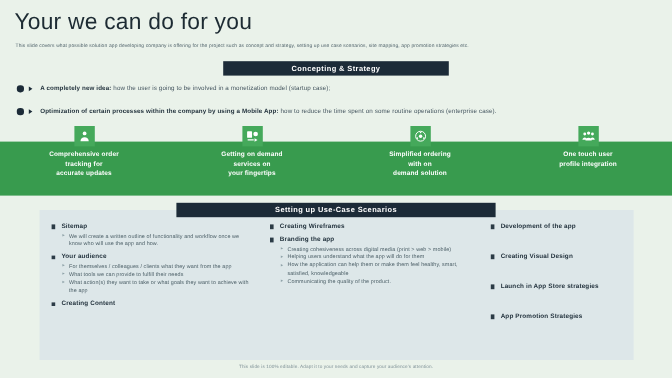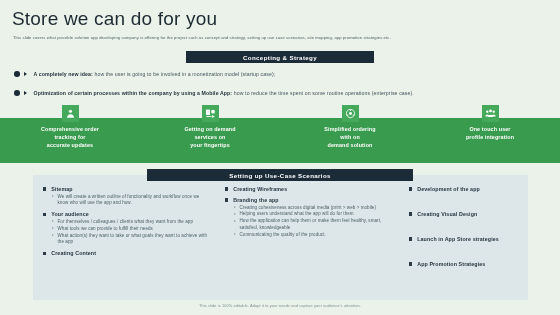--- a/index.html
+++ b/index.html
@@ -120,21 +120,21 @@
 
   
   .footer {
     position:absolute; left:0; top:303px; width:560px;
     text-align:center; font-size:3.9px; color:#7e9096; letter-spacing:.1px;
   }
 </style>
 </head>
 <body>
 
-<div class="title">Store we can do for you</div>
+<div class="title">Your we can do for you</div>
 <div class="subtitle">This slide covers what possible solution app developing company is offering for the project such as concept and strategy, setting up use case scenarios, site mapping, app promotion strategies etc.</div>
 
 <div class="darkbar" id="bar-concepting">Concepting &amp; Strategy</div>
 
 <div class="tb-row" id="tb-0">
   <span class="tb-dot"></span>
   <span class="tb-tri"></span>
   <span class="tb-text"><b>A completely new idea:</b><span> how the user is going to be involved in a monetization model (startup case);</span></span>
 </div>
 

